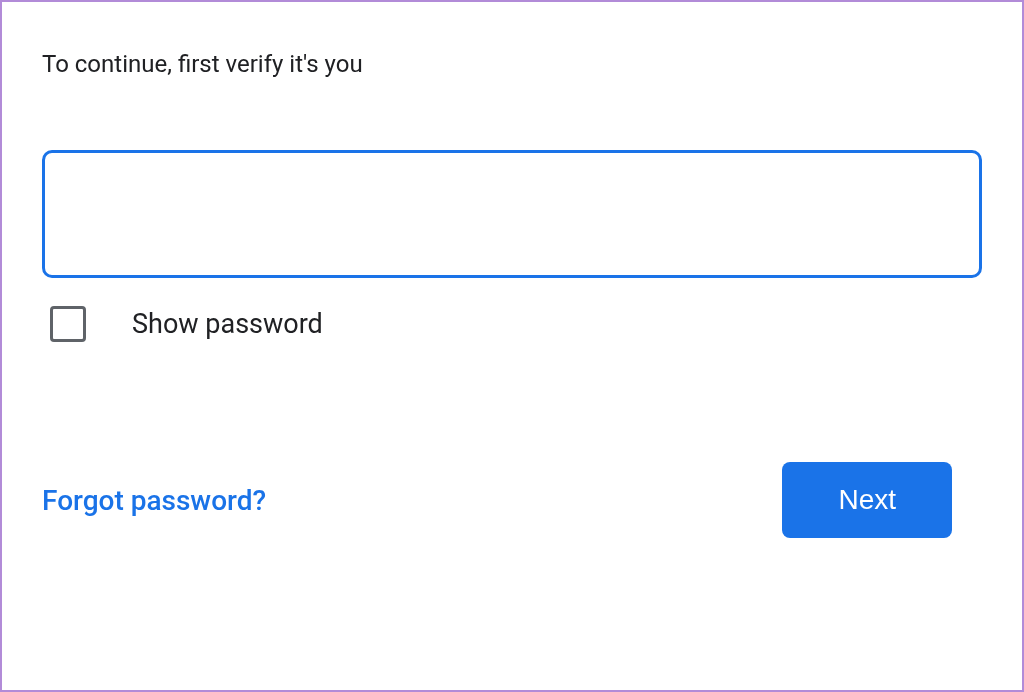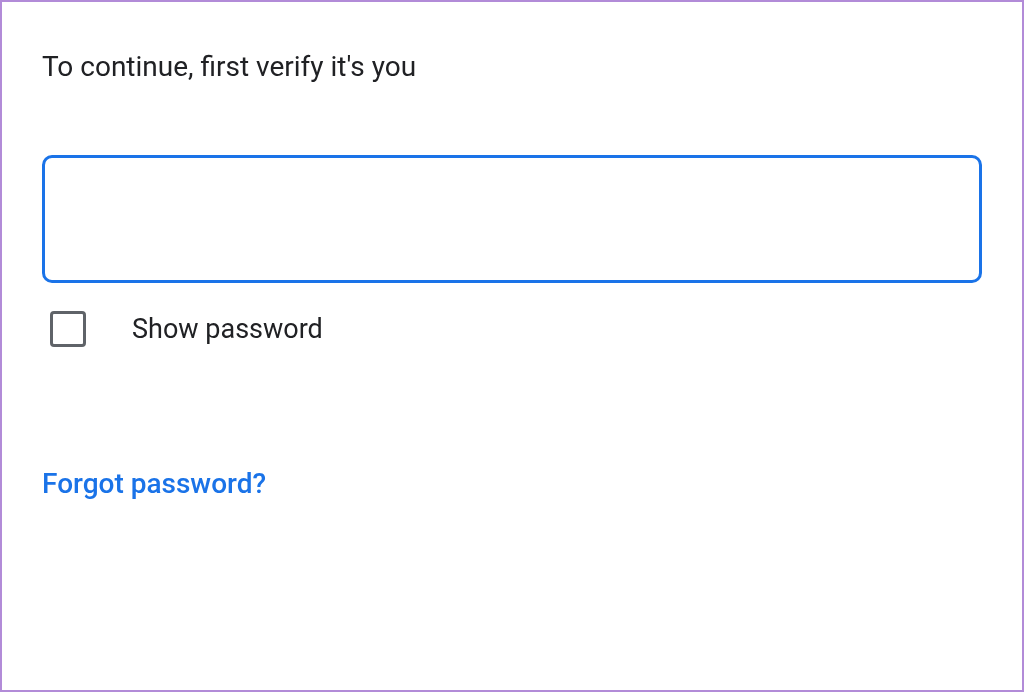--- a/index.html
+++ b/index.html
@@ -10,21 +10,21 @@
     body {
       font-family: -apple-system, BlinkMacSystemFont, "Segoe UI", Roboto, Arial, sans-serif;
       width: 1024px;
       height: 692px;
       background: #fff;
       border: 2px solid #b28bd8;
       padding: 48px 40px 40px 40px;
       position: relative;
     }
     .heading {
-      font-size: 28px;
+      font-size: 24px;
       color: #202124;
       font-weight: 400;
       margin-bottom: 72px;
     }
     .password-field-wrapper {
       position: relative;
       margin-bottom: 28px;
     }
     .password-outline {
       border: 3px solid #1a73e8;
@@ -108,13 +108,14 @@
   </div>
 </div>
 
 <div class="checkbox-row">
   <div class="checkbox" role="checkbox" aria-checked="false"></div>
   <span class="checkbox-label">Show password</span>
 </div>
 
 <div class="bottom-row">
   <a class="forgot-link">Forgot password?</a>
+  <button class="next-button">Next</button>
 </div>
 
 </body></html>

